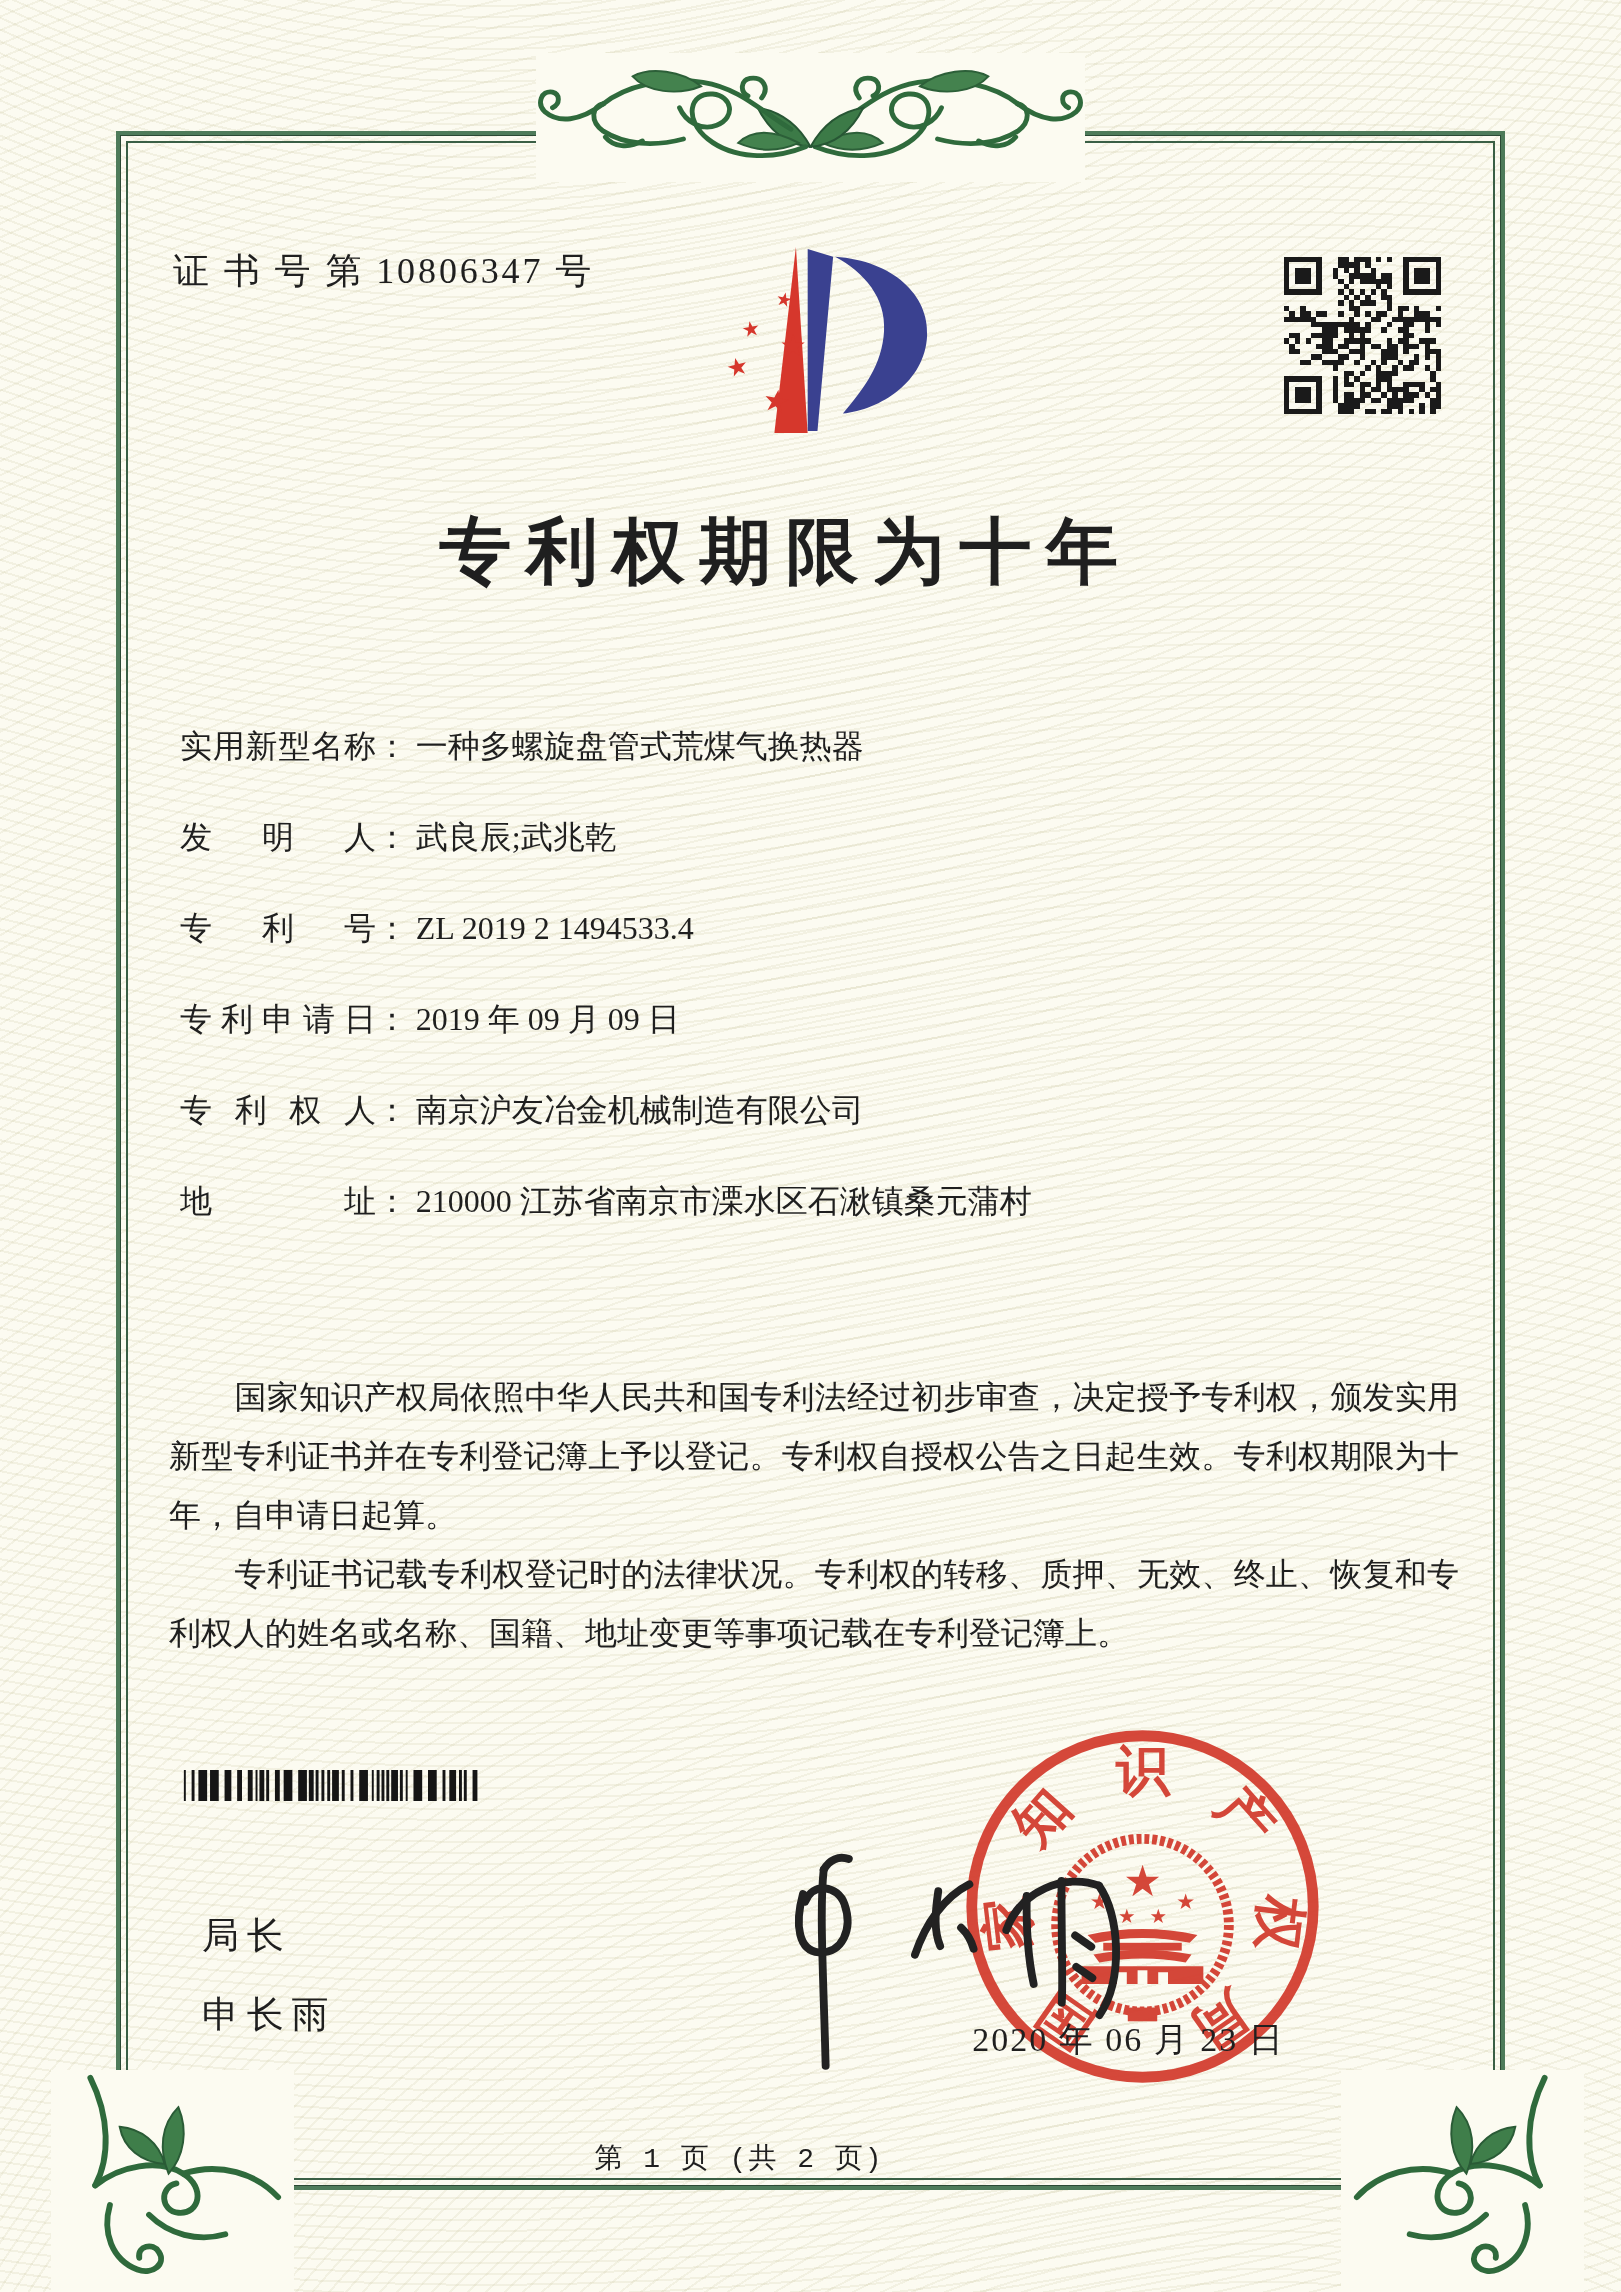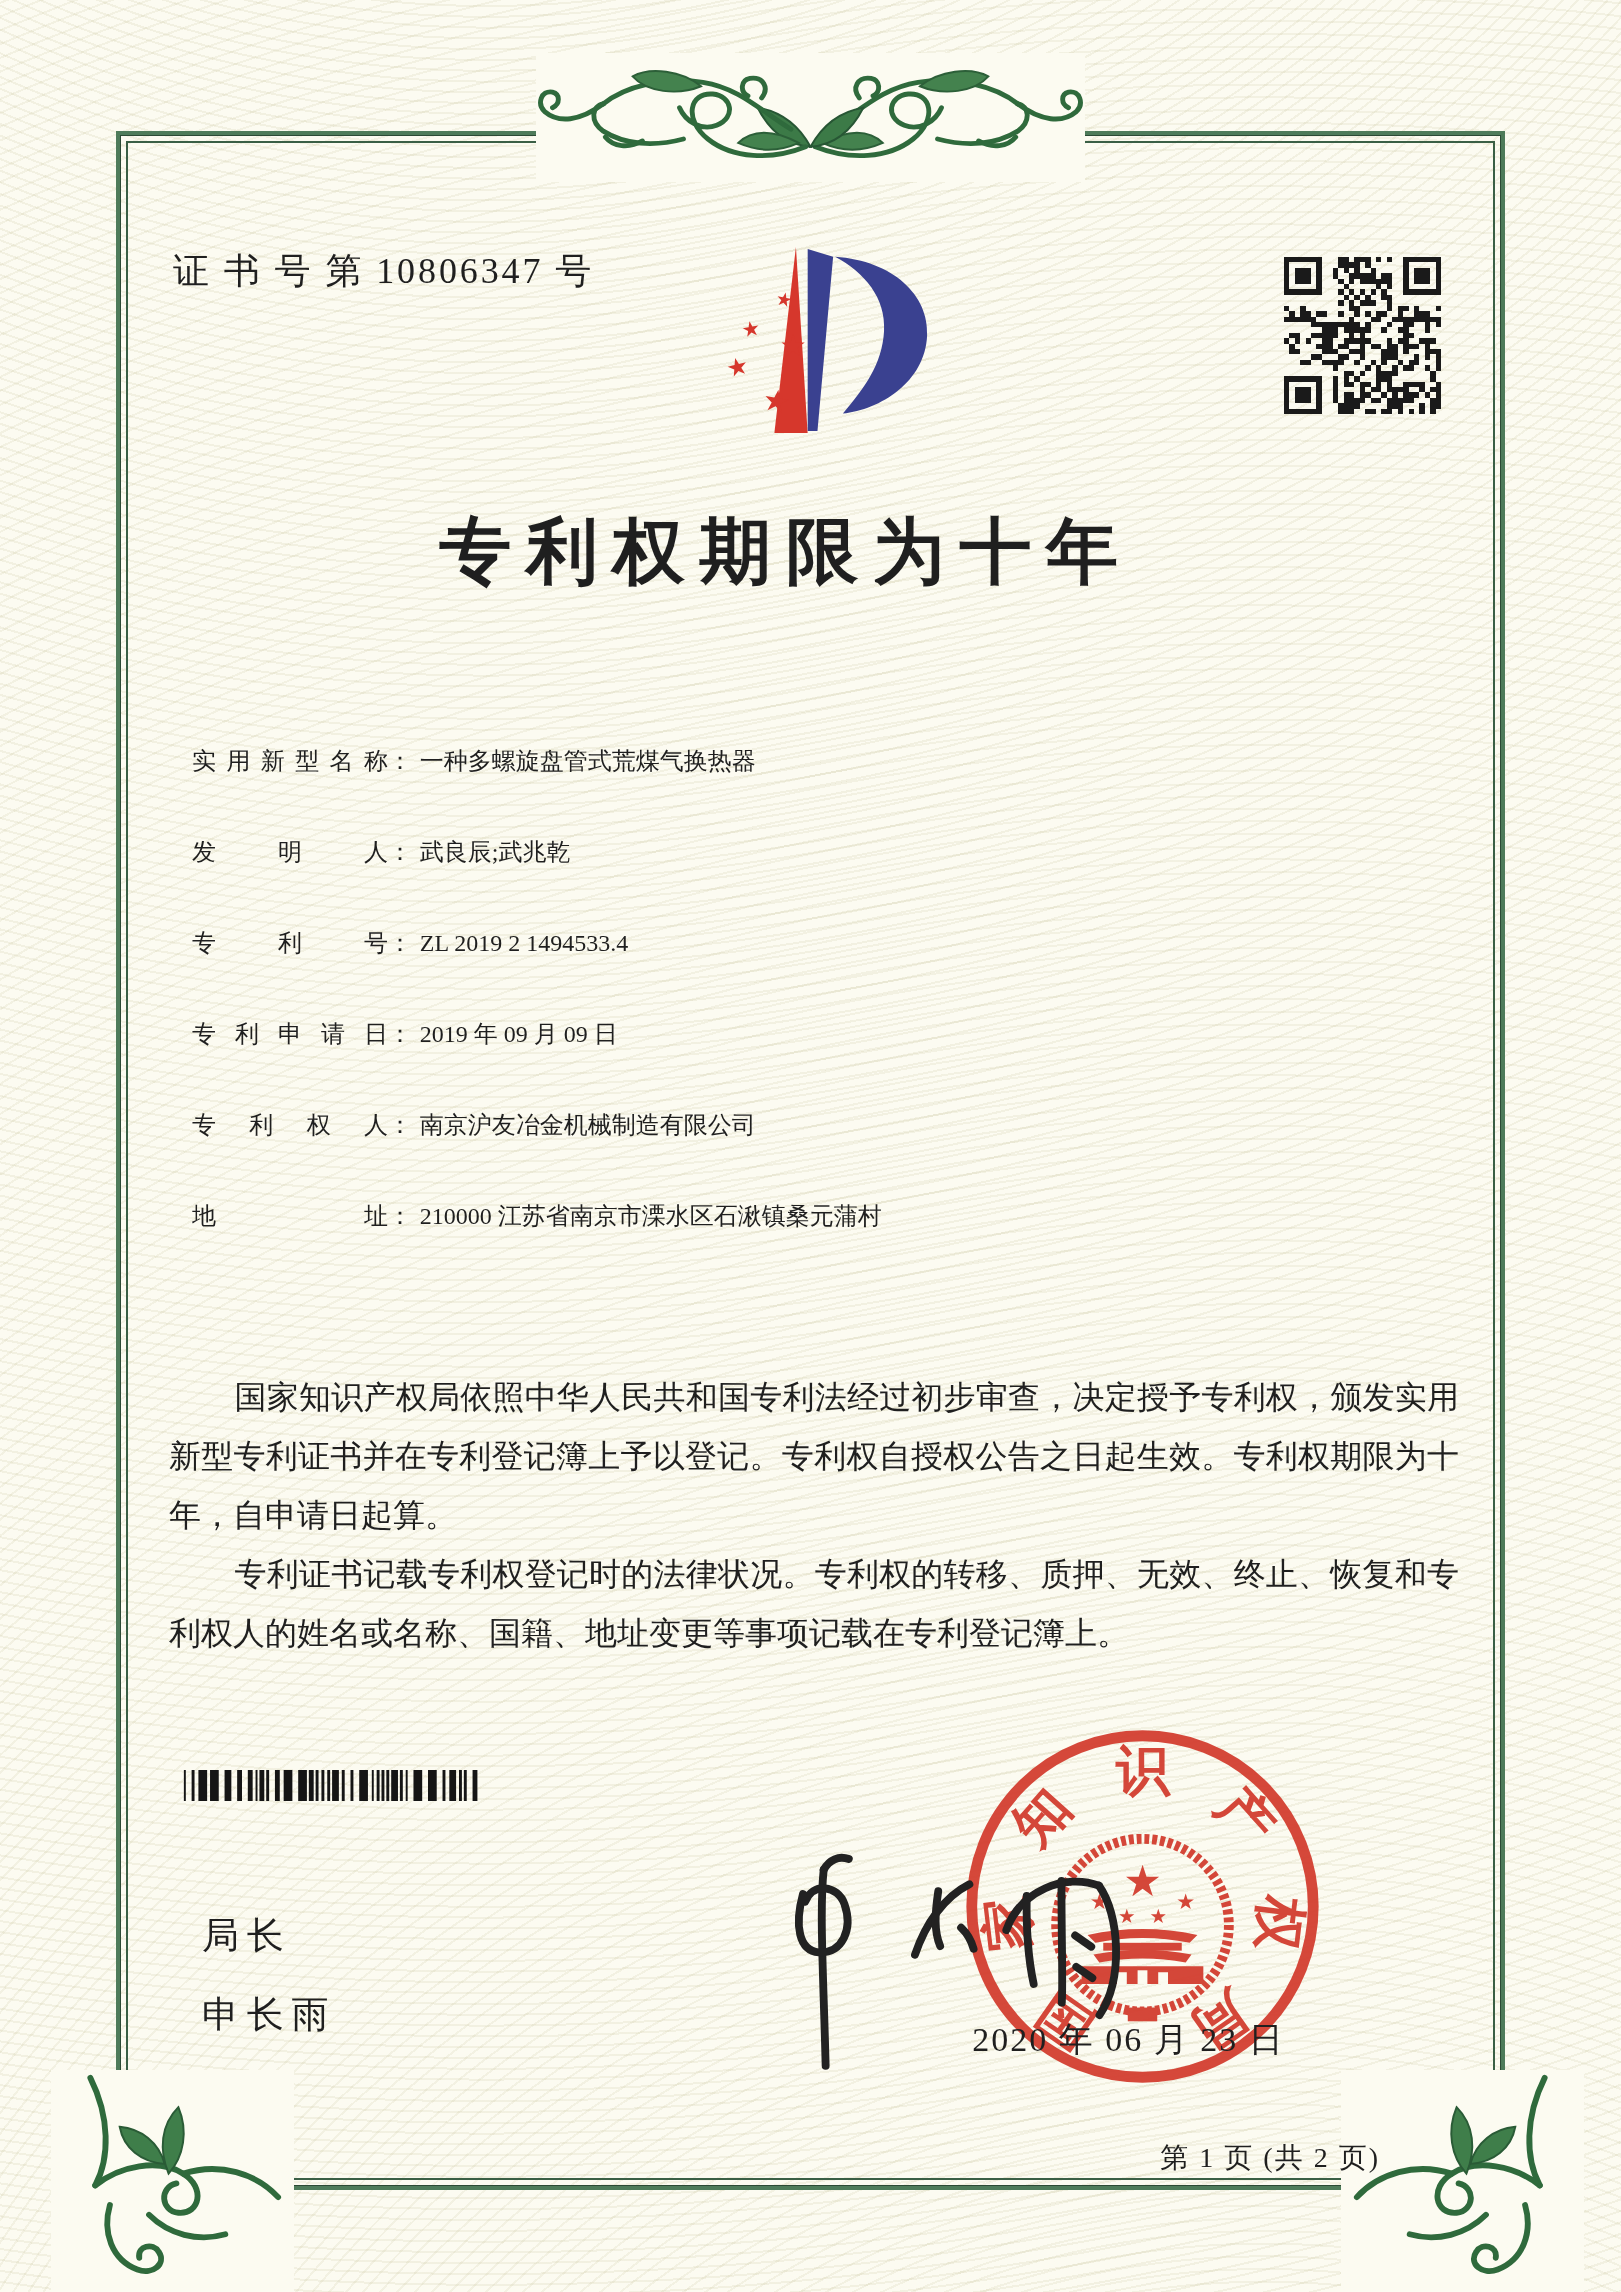--- a/index.html
+++ b/index.html
@@ -39,21 +39,21 @@
   .orn-br svg{transform:scaleX(-1);}
   .cert-no{position:absolute;left:173px;top:247px;font-size:36px;letter-spacing:2.9px;}
   .logo{position:absolute;left:698px;top:245px;}
   .qr{position:absolute;left:1284px;top:257px;}
   #qr-svg rect{fill:#1a1a1a;}
   #barcode-svg rect{fill:#151515;}
   .title{
     position:absolute;left:147px;top:504px;width:1278px;margin:0;
     text-align:center;font-size:72px;font-weight:700;letter-spacing:14.7px;white-space:nowrap;
   }
-  .fields{position:absolute;left:192px;top:725px;width:1266px;font-size:24px;margin-top:20px;}
+  .fields{position:absolute;left:180px;top:725px;width:1266px;font-size:32px;}
   .frow{position:relative;height:43px;margin-bottom:48px;white-space:nowrap;}
   .flabel{display:inline-block;width:196px;vertical-align:top;white-space:normal;text-align:justify;text-align-last:justify;}
   .colon{margin-right:7.8px;}
   .grant2{position:absolute;left:608px;top:0;}
   .paras{position:absolute;left:169px;top:1368px;width:1290px;font-size:32px;line-height:59px;text-align:justify;}
   .paras p{margin:0;text-indent:2.05em;}
   .barcode{position:absolute;left:182px;top:1770px;}
   .comm{position:absolute;left:202px;font-size:37px;letter-spacing:7.8px;font-family:Liberation Serif, serif;}
   .comm-title{top:1911px;}
   .comm-name{top:1990px;}
@@ -62,21 +62,21 @@
   .seal{position:absolute;left:959px;top:1723px;width:367px;height:367px;z-index:3;}
   .seal svg{position:absolute;inset:0;}
   .schar{
     position:absolute;left:50%;top:50%;width:59px;height:59px;margin:-29px 0 0 -29px;
     display:flex;align-items:center;justify-content:center;
     font-size:54px;font-weight:700;color:var(--red);opacity:.93;
     transform:rotate(var(--a)) translateY(-136px);
   }
   .seal-date{position:absolute;left:947px;top:2017px;width:363px;text-align:center;
     font-size:34px;letter-spacing:2px;z-index:5;}
-  .footer{position:absolute;left:98px;top:2139px;width:1282px;text-align:right;font-size:28px;letter-spacing:2px;}
+  .footer{position:absolute;left:98px;top:2139px;width:1282px;text-align:center;font-size:28px;letter-spacing:2px;font-family:Liberation Mono, monospace;}
 </style>
 </head>
 <body>
 
 <div class="page">
   <div class="watermark"></div>
 
   <div class="frame-outer">
     <div class="frame-inner"></div>
   </div>

